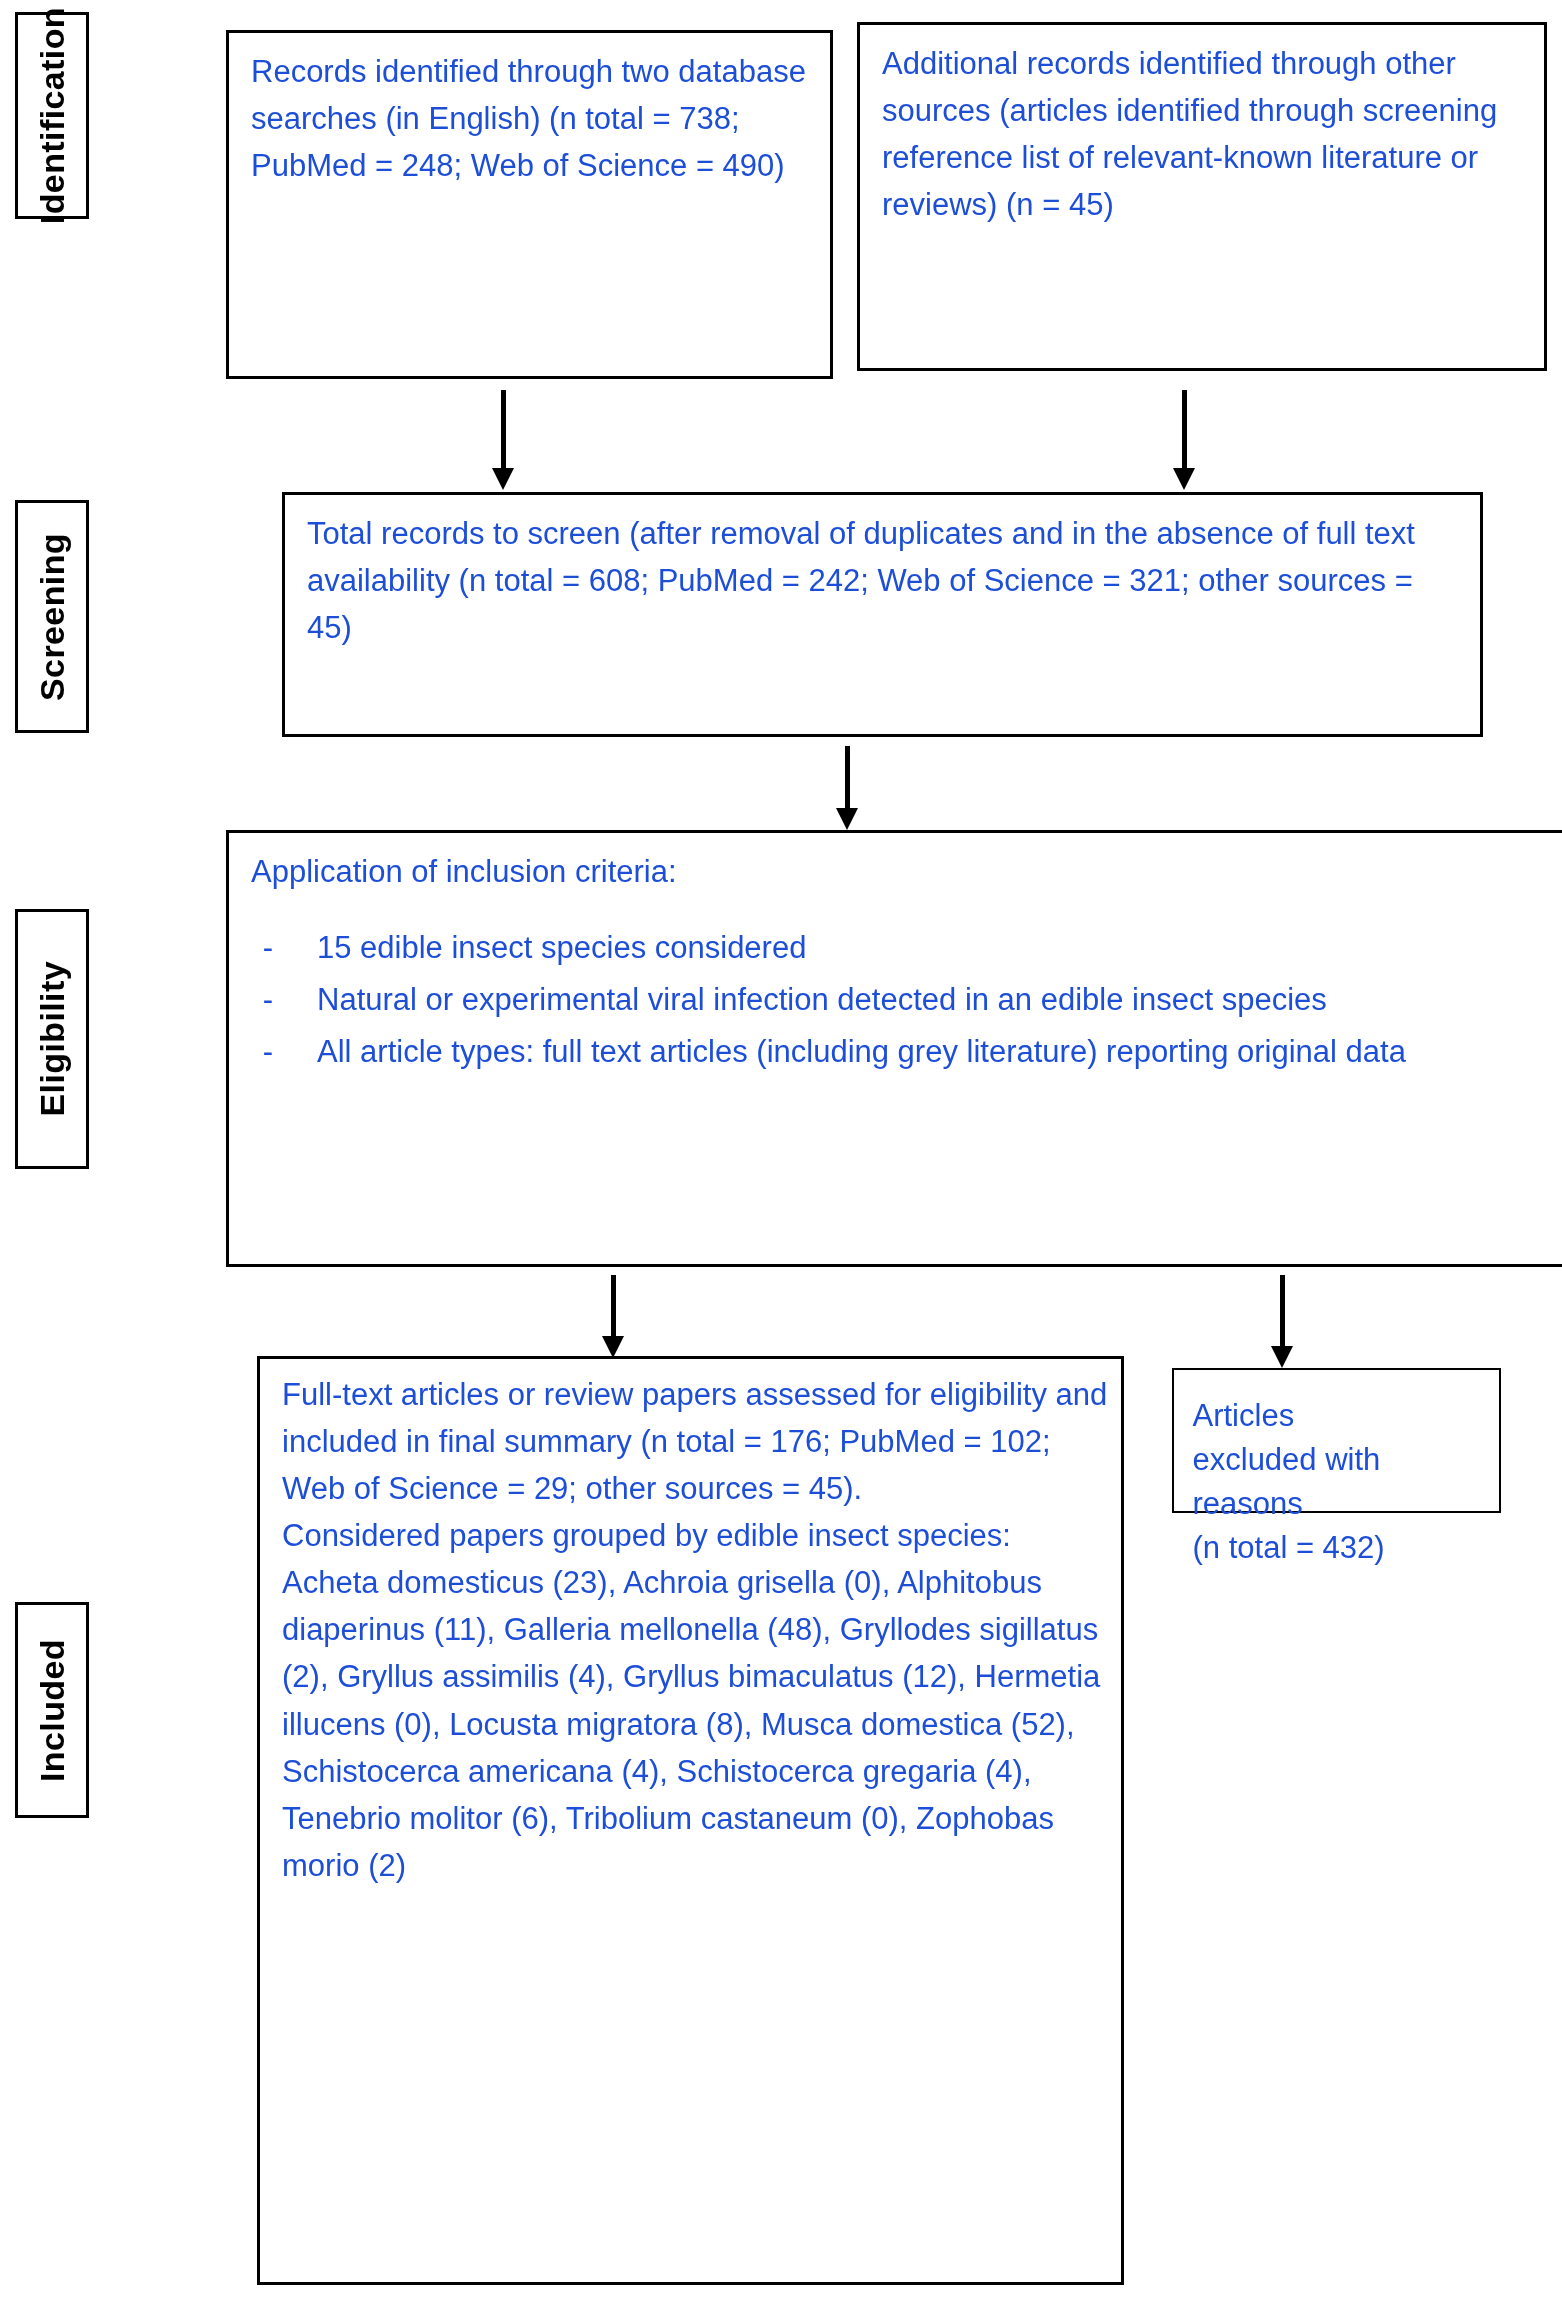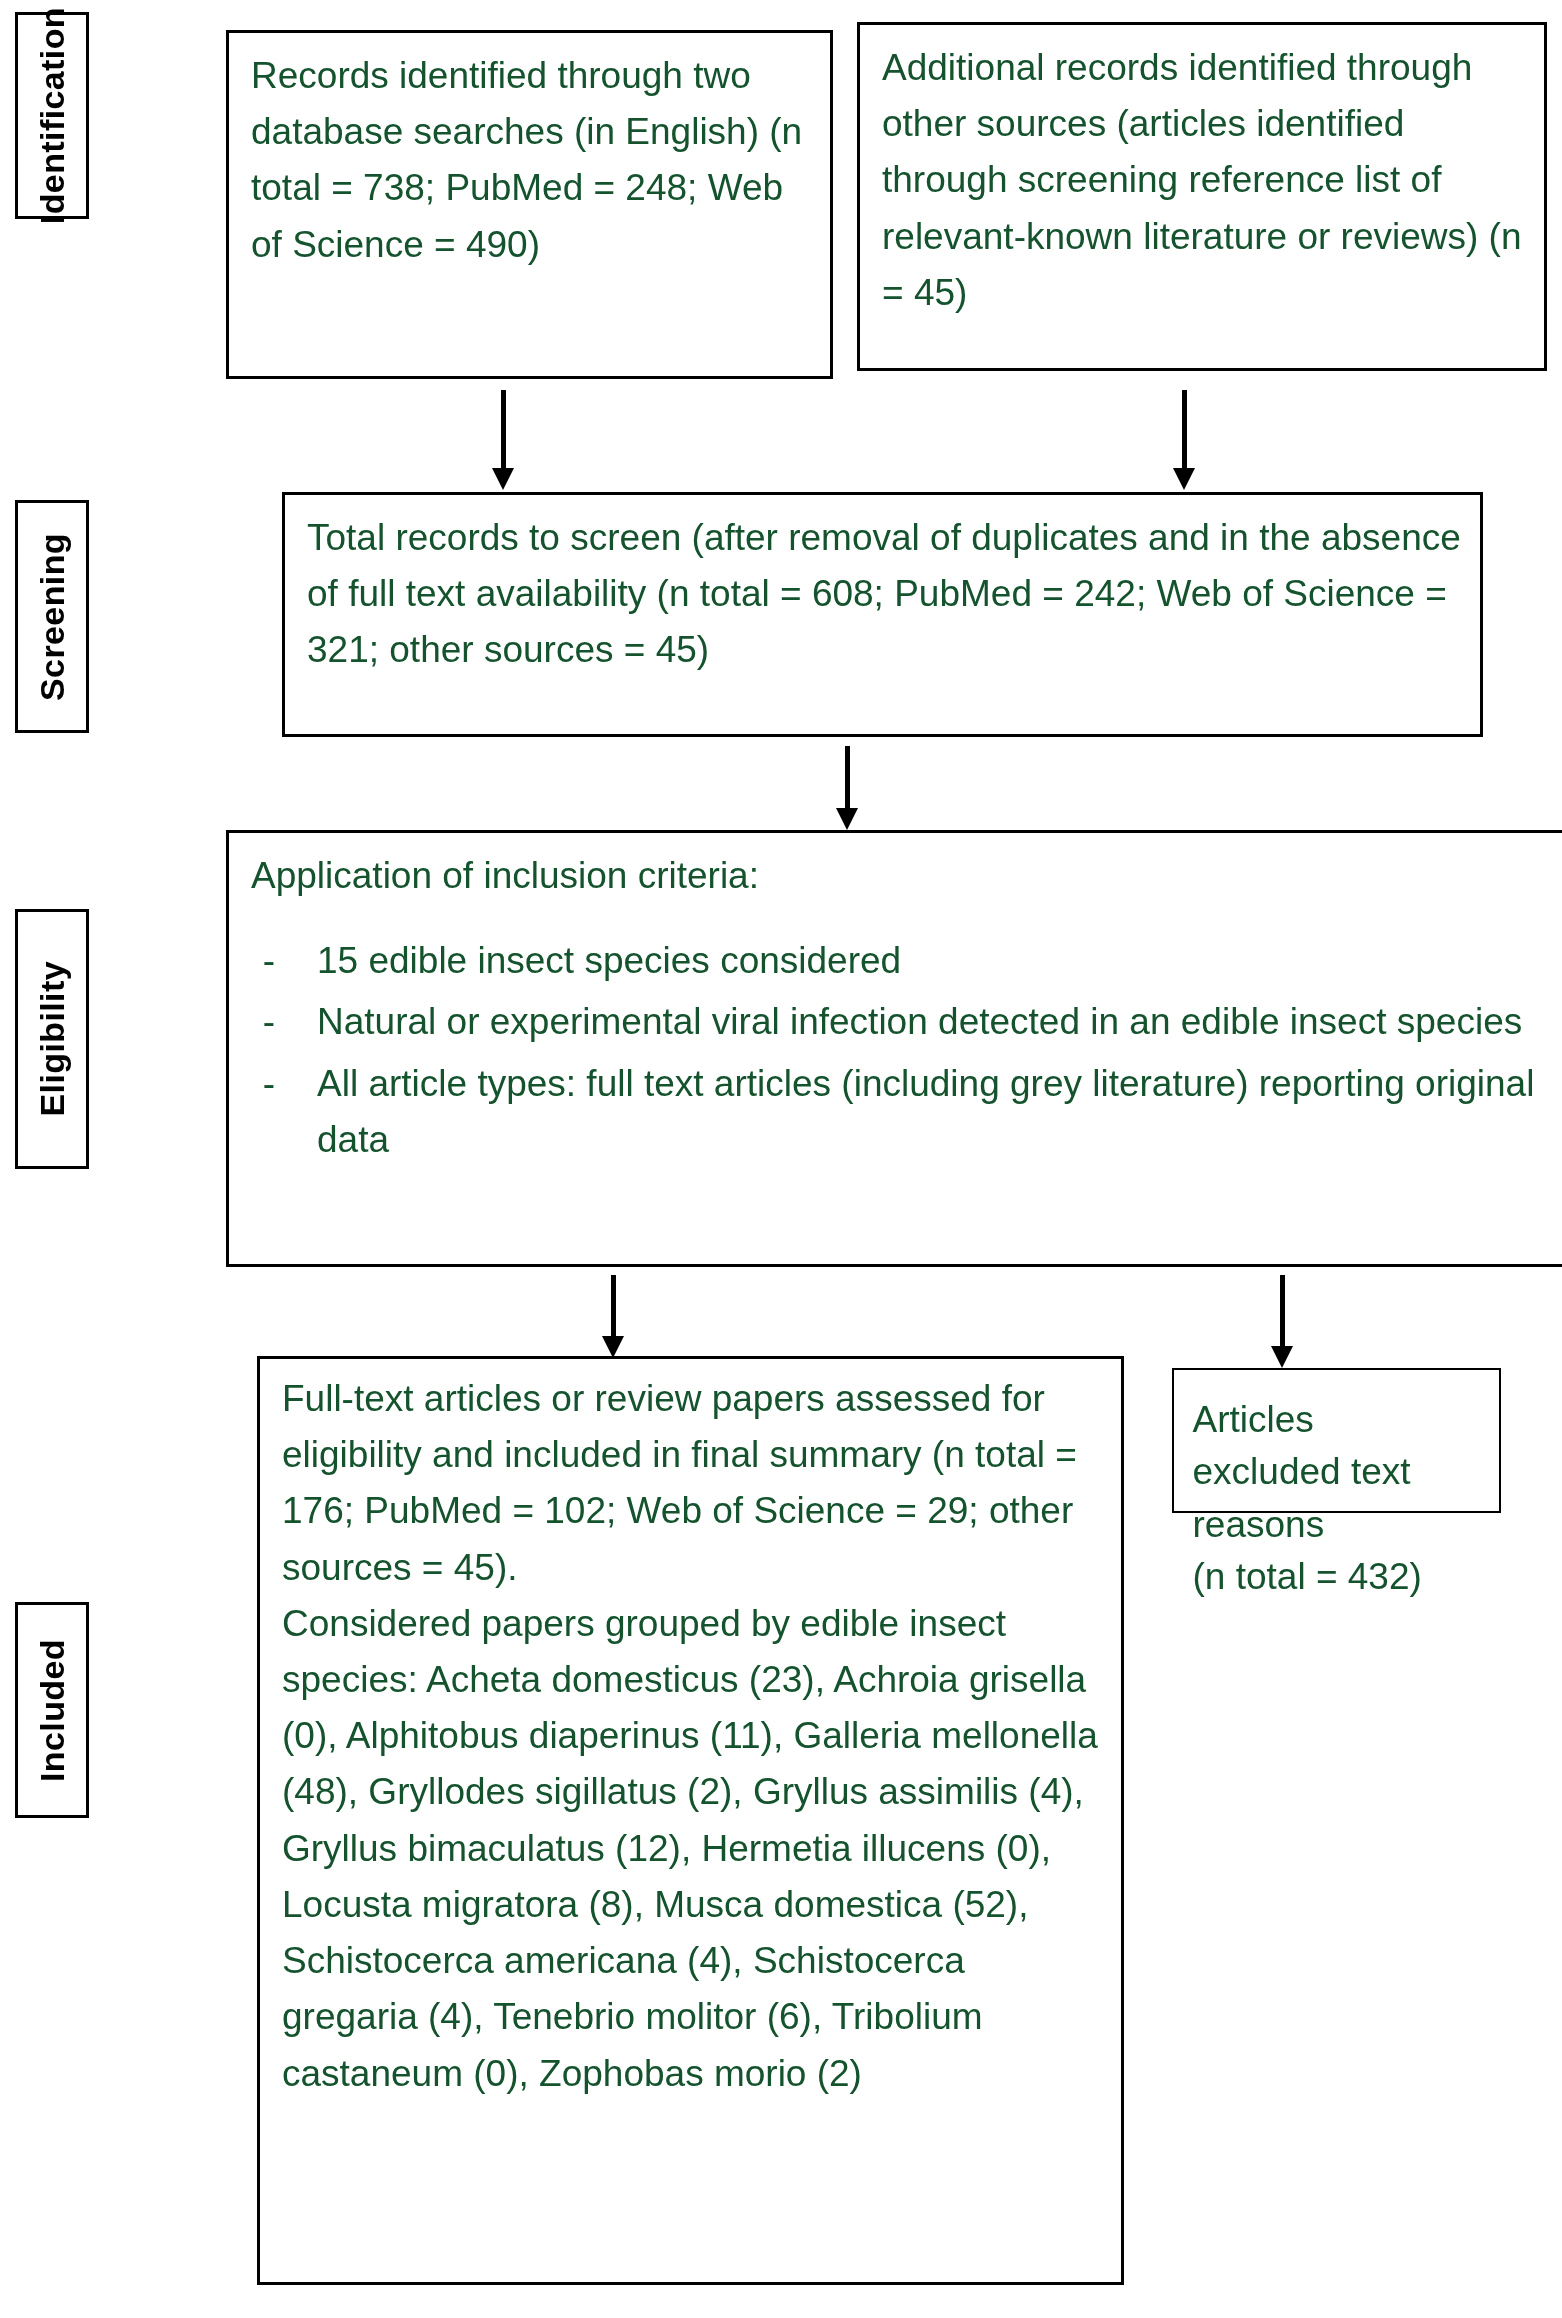--- a/index.html
+++ b/index.html
@@ -43,23 +43,23 @@
     font-size: 34px;
     font-weight: bold;
     letter-spacing: 0.4px;
     line-height: 1;
     white-space: nowrap;
   }
 
   .boxtext {
     position: absolute;
     box-sizing: border-box;
-    font-size: 37px;
+    font-size: 31px;
     line-height: 1.52;
-    color: #14532d;
+    color: #1d4ed8;
   }
 
   
   .arrow {
     position: absolute;
     width: 0;
   }
   .arrow .shaft {
     position: absolute;
     left: 0;
@@ -180,20 +180,20 @@
       <p class="para">Full-text articles or review papers assessed for eligibility and included in final summary (n total = 176; PubMed = 102; Web of Science = 29; other sources = 45).</p>
       <p class="para">
         <span>Considered papers grouped by edible insect species: </span><span id="species-list"><span class="sp">Acheta domesticus</span><span> (23), </span><span class="sp">Achroia grisella</span><span> (0), </span><span class="sp">Alphitobus diaperinus</span><span> (11), </span><span class="sp">Galleria mellonella</span><span> (48), </span><span class="sp">Gryllodes sigillatus</span><span> (2), </span><span class="sp">Gryllus assimilis</span><span> (4), </span><span class="sp">Gryllus bimaculatus</span><span> (12), </span><span class="sp">Hermetia illucens</span><span> (0), </span><span class="sp">Locusta migratora</span><span> (8), </span><span class="sp">Musca domestica</span><span> (52), </span><span class="sp">Schistocerca americana</span><span> (4), </span><span class="sp">Schistocerca gregaria</span><span> (4), </span><span class="sp">Tenebrio molitor</span><span> (6), </span><span class="sp">Tribolium castaneum</span><span> (0), </span><span class="sp">Zophobas morio</span><span> (2)</span></span>
       </p>
     </div>
   </div>
 
   <div class="box thin" style="left:1172px; top:1368px; width:329px; height:145px;">
     <div class="boxtext" style="left:18.5px; top:11.8px; right:8.4px; line-height:1.42;margin-top:12px;">
       <div>Articles</div>
-      <div>excluded text</div>
+      <div>excluded with</div>
       <div>reasons</div>
       <div>(n total = 432)</div>
     </div>
   </div>
 
 </div>
 
 
 </body></html>

